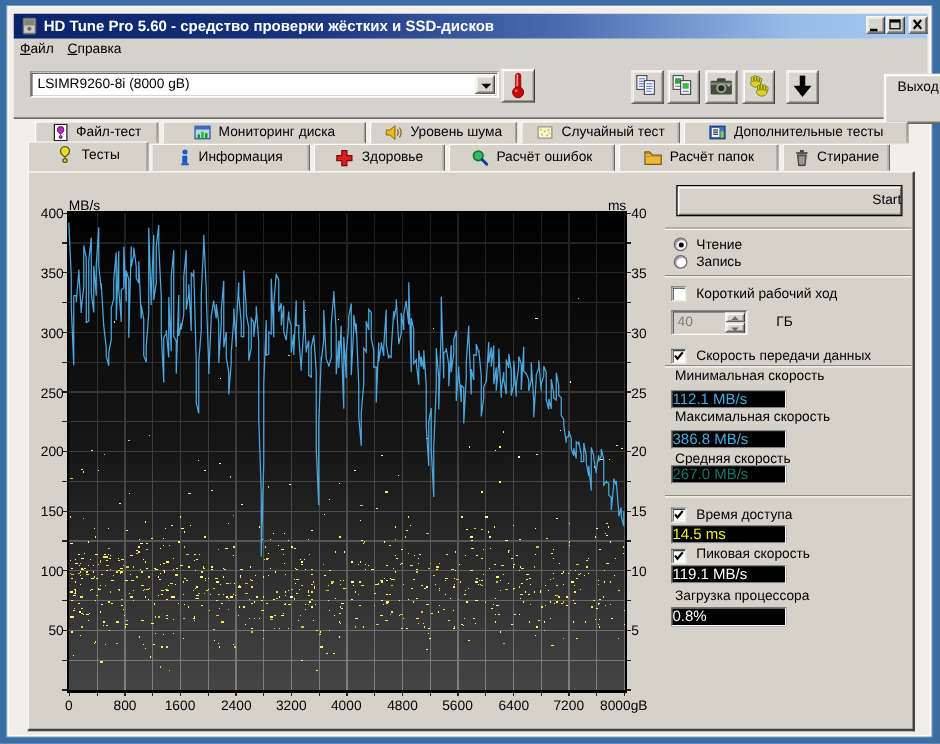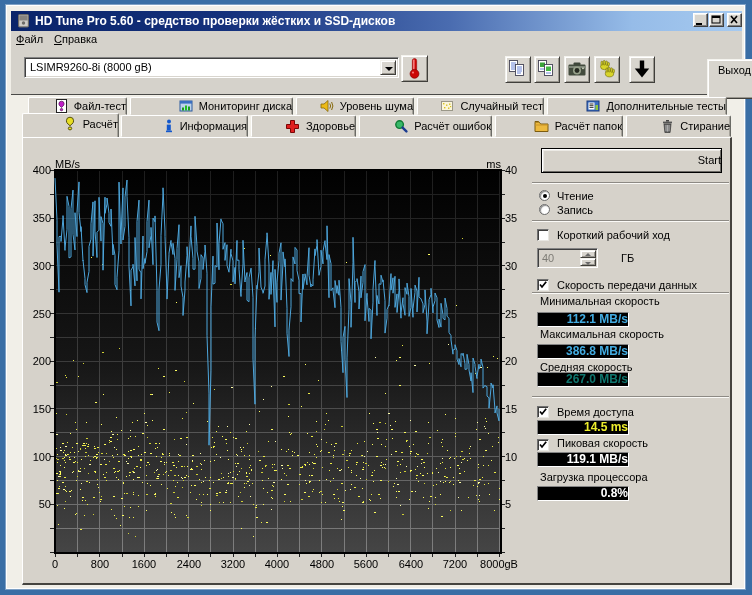--- a/index.html
+++ b/index.html
@@ -20,30 +20,30 @@
 #combo .ct{position:absolute;left:5px;top:3px}
 #combo .db{position:absolute;right:2px;top:2px;width:16px;height:15px}
 .arrw{position:absolute;width:0;height:0;border:4px solid transparent;border-top:4px solid #000;border-bottom:none}
 .tb{width:26px;height:27px}
 #exitb{left:700px;top:53px;width:55px;height:40px;text-align:center;line-height:20px}
 
 .tab{position:absolute;background:#d6d2ca;border:1px solid;border-color:#fff #6b6b66 #d6d2ca #fff;border-radius:2px 2px 0 0;box-shadow:inset -1px 0 0 #a6a39b}
 #page{left:15px;top:131px;width:710px;height:448px;background:#d6d2ca;border-left:1px solid #fff;border-top:1px solid #fff;border-right:2px solid #45443f;border-bottom:2px solid #45443f}
 .sep{position:absolute;left:525px;width:197px;height:2px;border-top:1px solid #8d8a84;border-bottom:1px solid #fbfaf7}
 .rlab{position:absolute;left:533px;white-space:nowrap}
-.vbox{position:absolute;left:530px;width:92px;height:15px;background:#000;border:1px solid;border-color:#848484 #fff #fff #848484;text-align:right;font-weight:bold;font-size:12px;line-height:13px}
+.vbox{position:absolute;left:530px;width:92px;height:15px;background:#000;border:1px solid;border-color:#848484 #fff #fff #848484;text-align:left;font-weight:normal;font-size:12px;line-height:13px}
 .cb{position:absolute;left:530px;width:12px;height:12px;background:#fff;border:1px solid;border-color:#6f6f6f #e8e7e2 #e8e7e2 #6f6f6f;box-shadow:inset 1px 1px 0 #3f3f3f}
 .rad{position:absolute;left:532px;width:11px;height:11px;background:#fff;border:1px solid #6a6a6a;border-radius:50%;box-shadow:inset 1px 1px 1px rgba(0,0,0,.45)}
 .clab{position:absolute;left:550px;white-space:nowrap}
 #start{left:534px;top:142px;width:181px;height:25px;background:#d6d2ca;border:1px solid #000;box-shadow:inset 1px 1px 0 #fff,inset -1px -1px 0 #6d6b66,inset 2px 2px 0 #eceae5;text-align:right;line-height:23px}
 #spin{left:530px;top:242px;width:61px;height:20px;background:#d6d2ca;border:1px solid;border-color:#848484 #fff #fff #848484;box-shadow:inset 1px 1px 0 #404040;color:#7e7c76}
 .r1{top:91px;height:18px}
 .r2{top:109px;height:22px}
 .sel{top:107px;height:24px;border-bottom:none;z-index:3}
-.tc{position:absolute;left:0;right:0;top:0;bottom:0;display:flex;align-items:center;justify-content:flex-end;gap:6px;white-space:nowrap}
+.tc{position:absolute;left:0;right:0;top:0;bottom:0;display:flex;align-items:center;justify-content:center;gap:6px;white-space:nowrap}
 .tc svg{flex:none}
 .sel .tc{bottom:4px}
 </style>
 </head>
 <body>
 <div id="win">
  <div class="abs" id="title">
   <svg class="abs" style="left:7px;top:3px" width="12" height="14" viewBox="0 0 12 14">
         <rect x="0.5" y="0.5" width="10" height="12.5" rx="1" fill="#aca9a4" stroke="#6e6c68"></rect>
         <rect x="1.5" y="1.5" width="8" height="4.5" fill="#86837e"></rect>
@@ -197,21 +197,21 @@
   <span>Дополнительные тесты</span>
       </span>
     </div>
 
  <div class="tab sel" style="left:15px;width:97px">
       <span class="tc">
   <svg width="14" height="15" viewBox="0 0 14 15">
           <path d="M7 1.2 a3.6 3.6 0 0 1 3.6 3.6 q0 2 -1.7 3.3 l-1.9 1.6 l-1.9 -1.6 q-1.7 -1.3 -1.7 -3.3 a3.6 3.6 0 0 1 3.6 -3.6 z" fill="#e8de24" stroke="#55500e" stroke-width="1"></path>
           <ellipse cx="7" cy="12.4" rx="1.7" ry="1.5" fill="#e8de24" stroke="#55500e" stroke-width="1"></ellipse>
         </svg>
-  <span>Расчёт</span>
+  <span>Тесты</span>
       </span>
     </div>
  <div class="tab r2" style="left:114px;width:127px">
       <span class="tc">
   <svg width="10" height="14" viewBox="0 0 10 14">
           <circle cx="5" cy="2.6" r="2" fill="#1458cc"></circle>
           <path d="M2.8 5.6 h4 v6 h-4 z" fill="#1458cc"></path>
           <path d="M2 11.6 h6 v1.6 h-6 z" fill="#1458cc"></path>
         </svg>
   <span>Информация</span>
@@ -237,21 +237,21 @@
  <div class="tab r2" style="left:488px;width:128px">
       <span class="tc">
   <svg width="15" height="14" viewBox="0 0 15 14">
           <path d="M1 3.5 h4.5 l1.2 1.5 H14 v7.5 H1 z" fill="#ecb93e" stroke="#7c5c10"></path>
           <path d="M1 3.5 v-1 h3.6 l.9 1" fill="#ecb93e" stroke="#7c5c10"></path>
           <path d="M1 6 h13" stroke="#c89428"></path>
         </svg>
   <span>Расчёт папок</span>
       </span>
     </div>
- <div class="tab r2" style="left:619px;width:105px">
+ <div class="tab r2" style="left:619px;width:86px">
       <span class="tc">
   <svg width="13" height="15" viewBox="0 0 13 15">
           <rect x="5" y="1" width="3" height="1.6" fill="#444"></rect>
           <rect x="2" y="2.6" width="9" height="1.8" fill="#555"></rect>
           <path d="M3 5 L3.9 13.5 h5.2 L10 5 z" fill="#6a6a6a" stroke="#333" stroke-width=".7"></path>
           <path d="M5 6v6M6.5 6v6.5M8 6v6" stroke="#c8c8c8" stroke-width=".7"></path>
         </svg>
   <span>Стирание</span>
       </span>
     </div>

